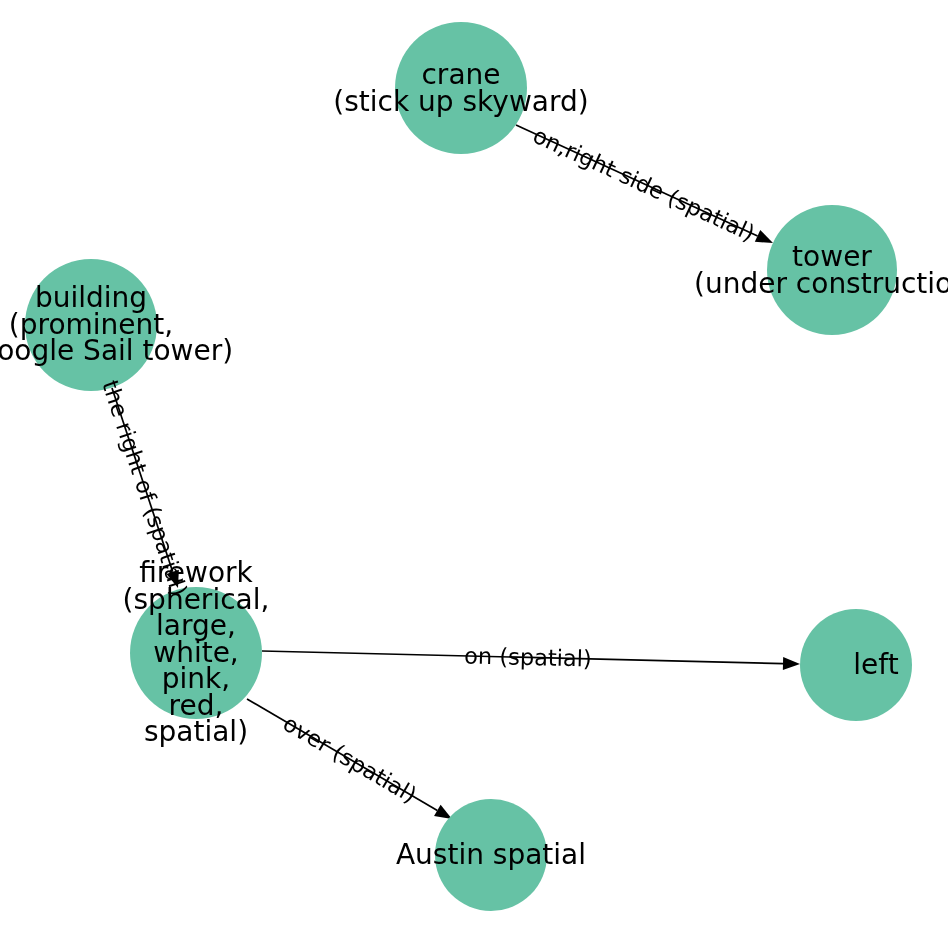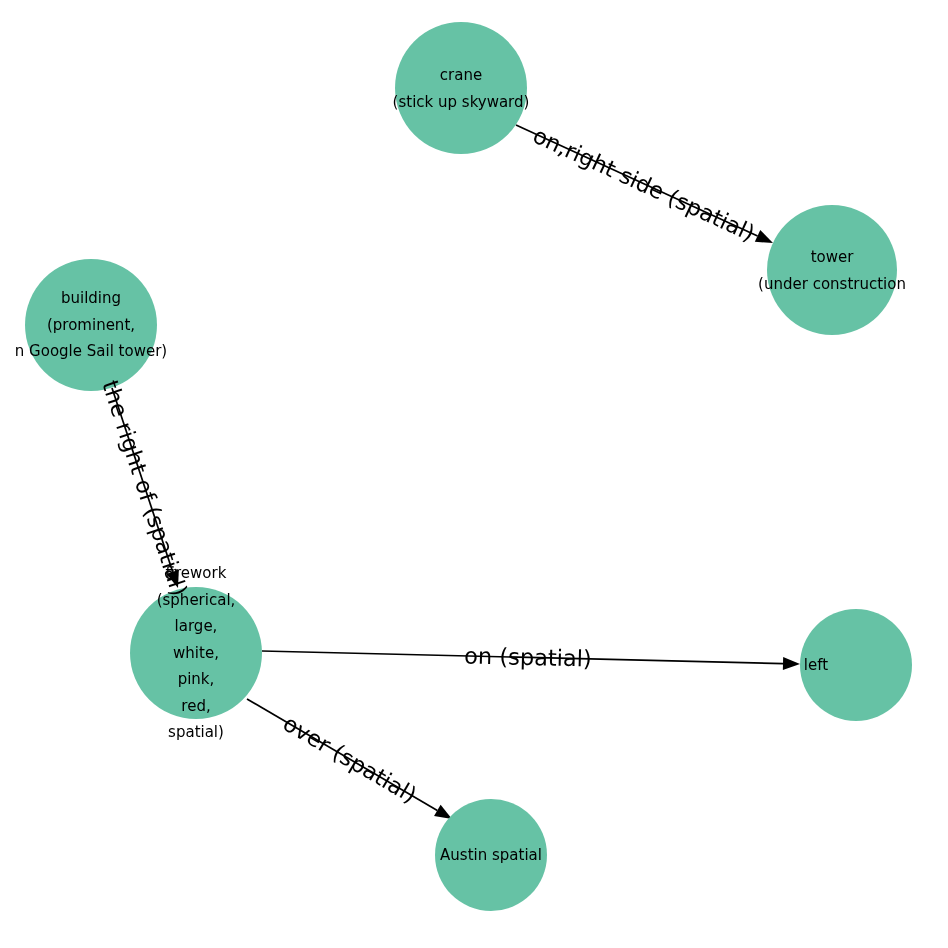--- a/index.html
+++ b/index.html
@@ -38,21 +38,21 @@
   .arrow-head {
     fill: #000000;
     stroke: none;
   }
   
   .node-label {
     position: absolute;
     text-align: center;
     color: #000000;
     font-family: "DejaVu Sans", sans-serif;
-    font-size: 15px;
+    font-size: 28px;
     line-height: 26.5px;
     white-space: pre;
     pointer-events: none;
     transform: translate(-50%, -50%);
   }
   .edge-label {
     position: absolute;
     color: #000000;
     font-family: "DejaVu Sans", sans-serif;
     font-size: 22.5px;
@@ -105,21 +105,21 @@
       <div class="node-label" style="left: 91px; top: 325px;">building
 (prominent,
 n Google Sail tower)</div>
       <div class="node-label" style="left: 196px; top: 653px;">firework
 (spherical,
 large,
 white,
 pink,
 red,
 spatial)</div>
-      <div class="node-label" style="left: 816px; top: 665px;">left</div>
+      <div class="node-label" style="left: 876px; top: 665px;">left</div>
       <div class="node-label" style="left: 491px; top: 855px;">Austin spatial</div>
     </div>
   <div id="edge-labels-layer">
       <div class="edge-label" style="left: 644px; top: 184px; transform: translate(-50%, -50%) rotate(24.7deg);"><span class="edge-label-inner">on,right side (spatial)</span></div>
       <div class="edge-label" style="left: 145px; top: 488px; transform: translate(-50%, -50%) rotate(71.7deg);"><span class="edge-label-inner">the right of (spatial)</span></div>
       <div class="edge-label" style="left: 528px; top: 657px; transform: translate(-50%, -50%) rotate(1.4deg);"><span class="edge-label-inner">on (spatial)</span></div>
       <div class="edge-label" style="left: 350px; top: 759px; transform: translate(-50%, -50%) rotate(30.3deg);"><span class="edge-label-inner">over (spatial)</span></div>
     </div>
 
 </div>

